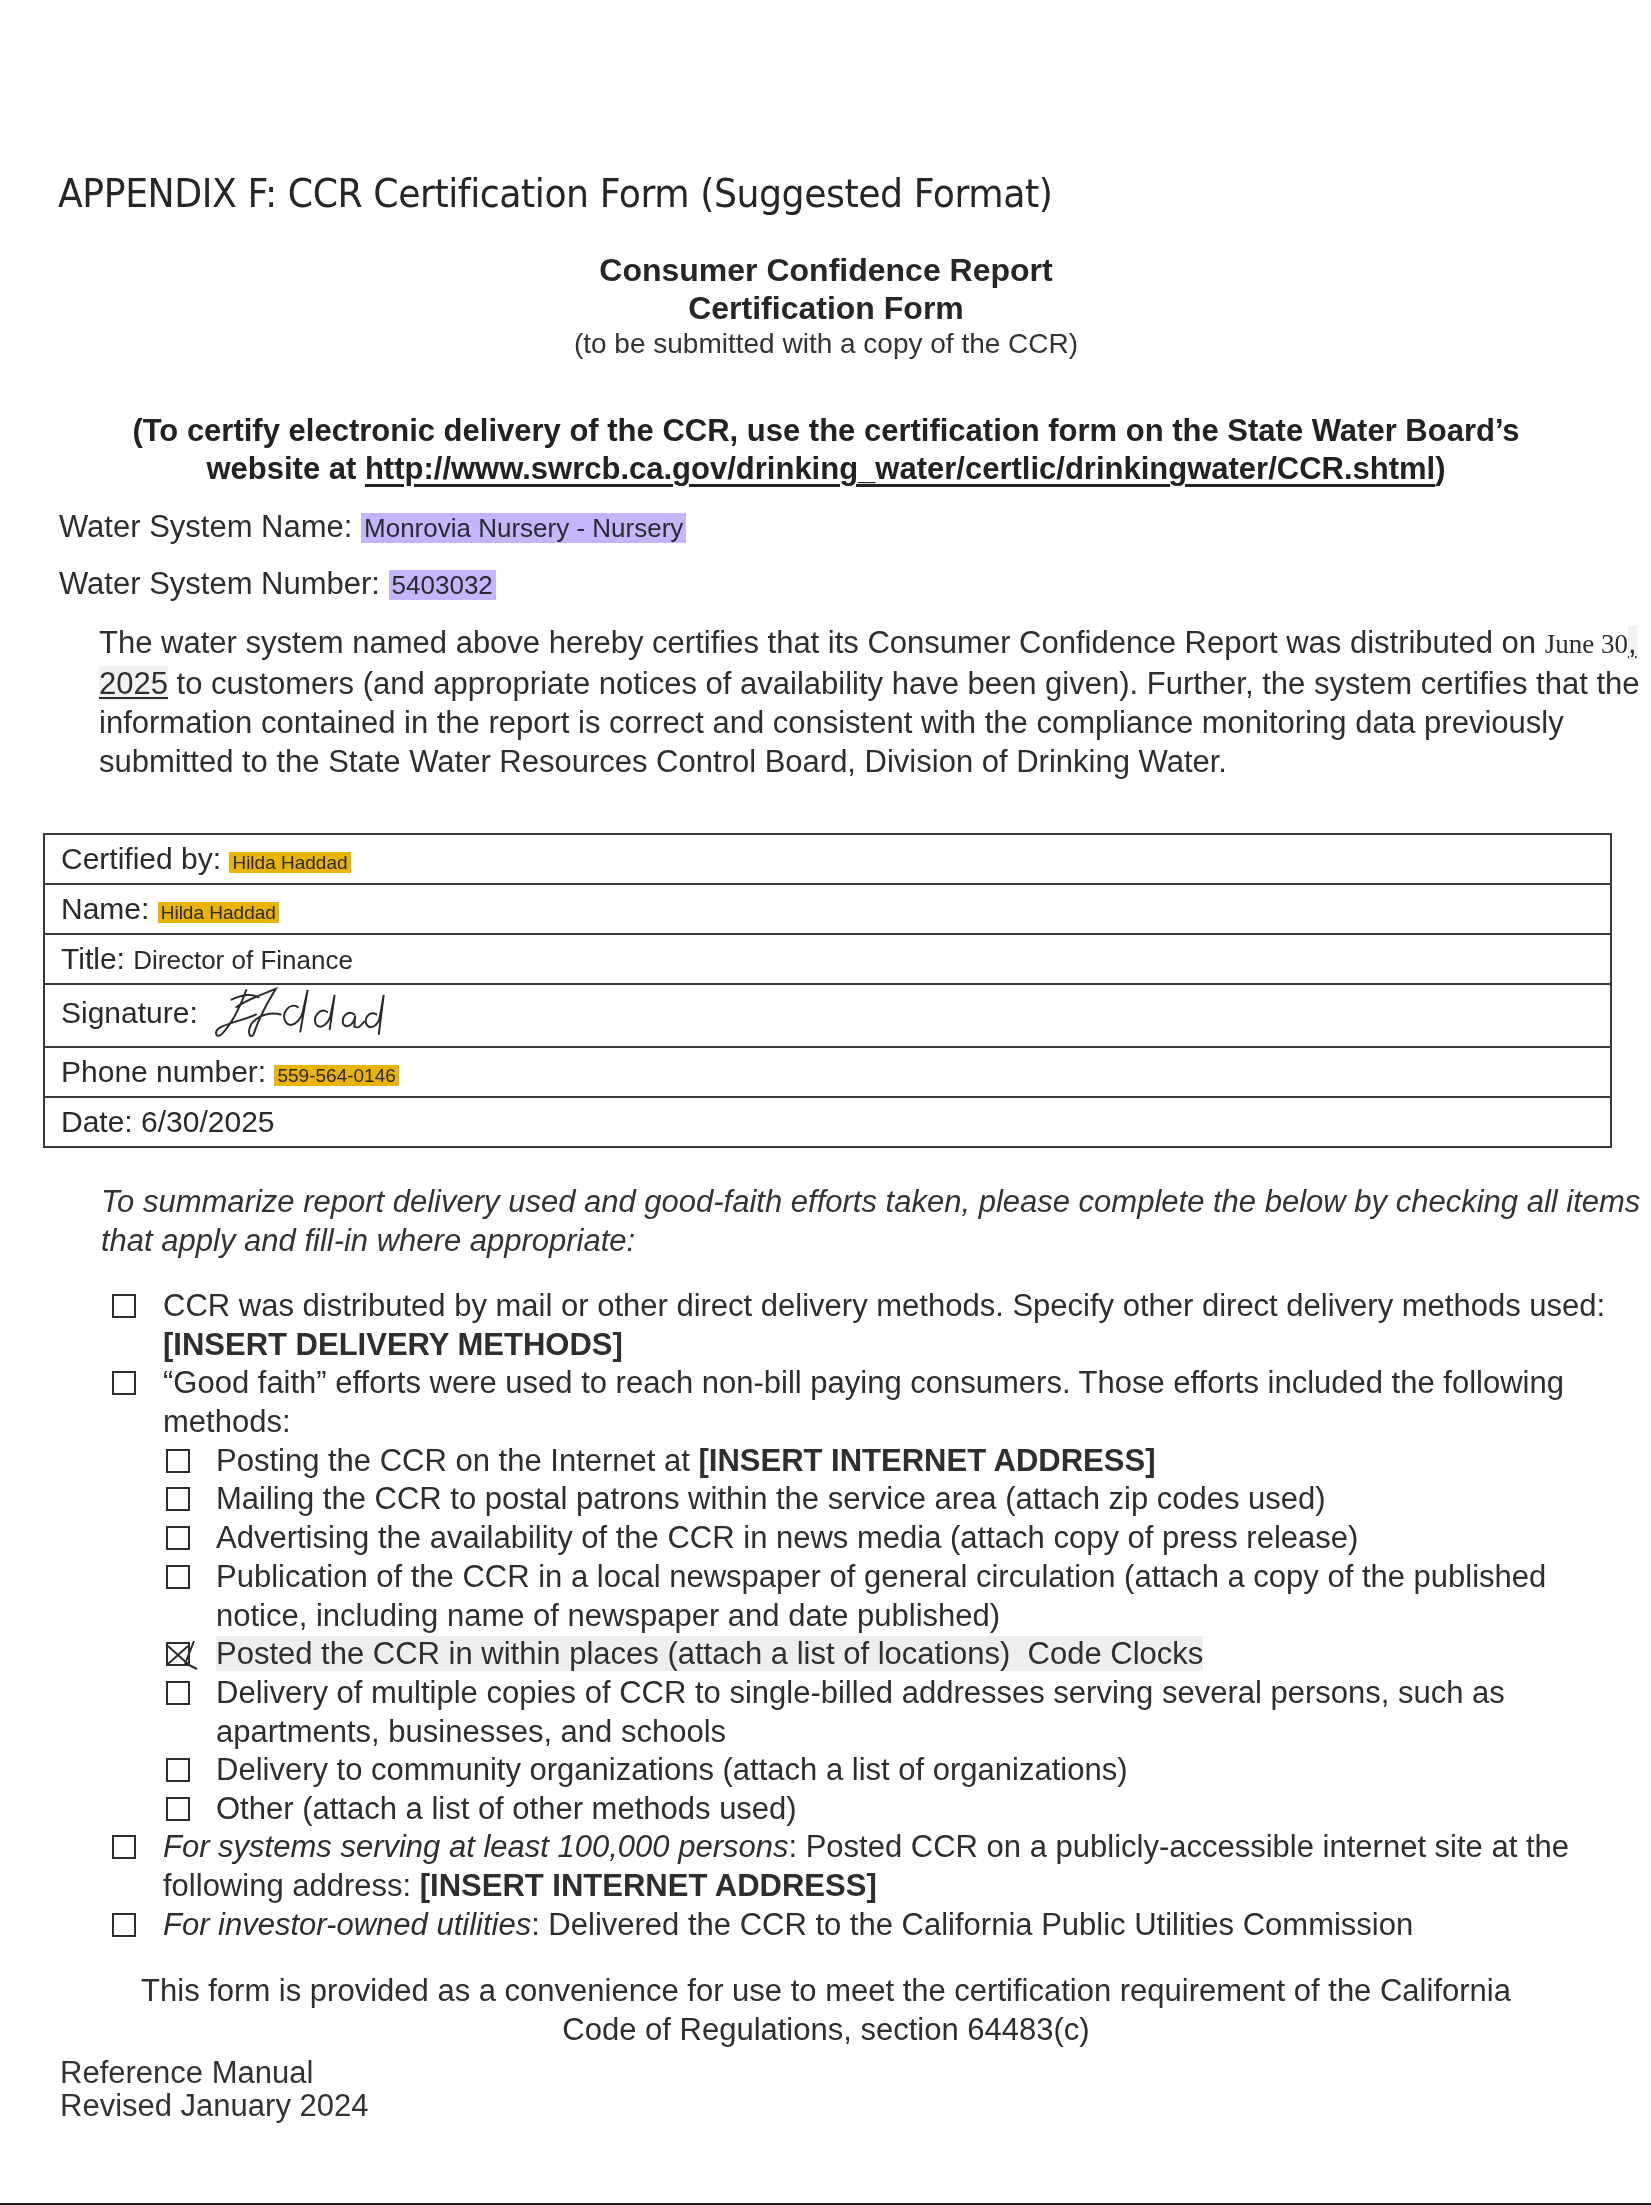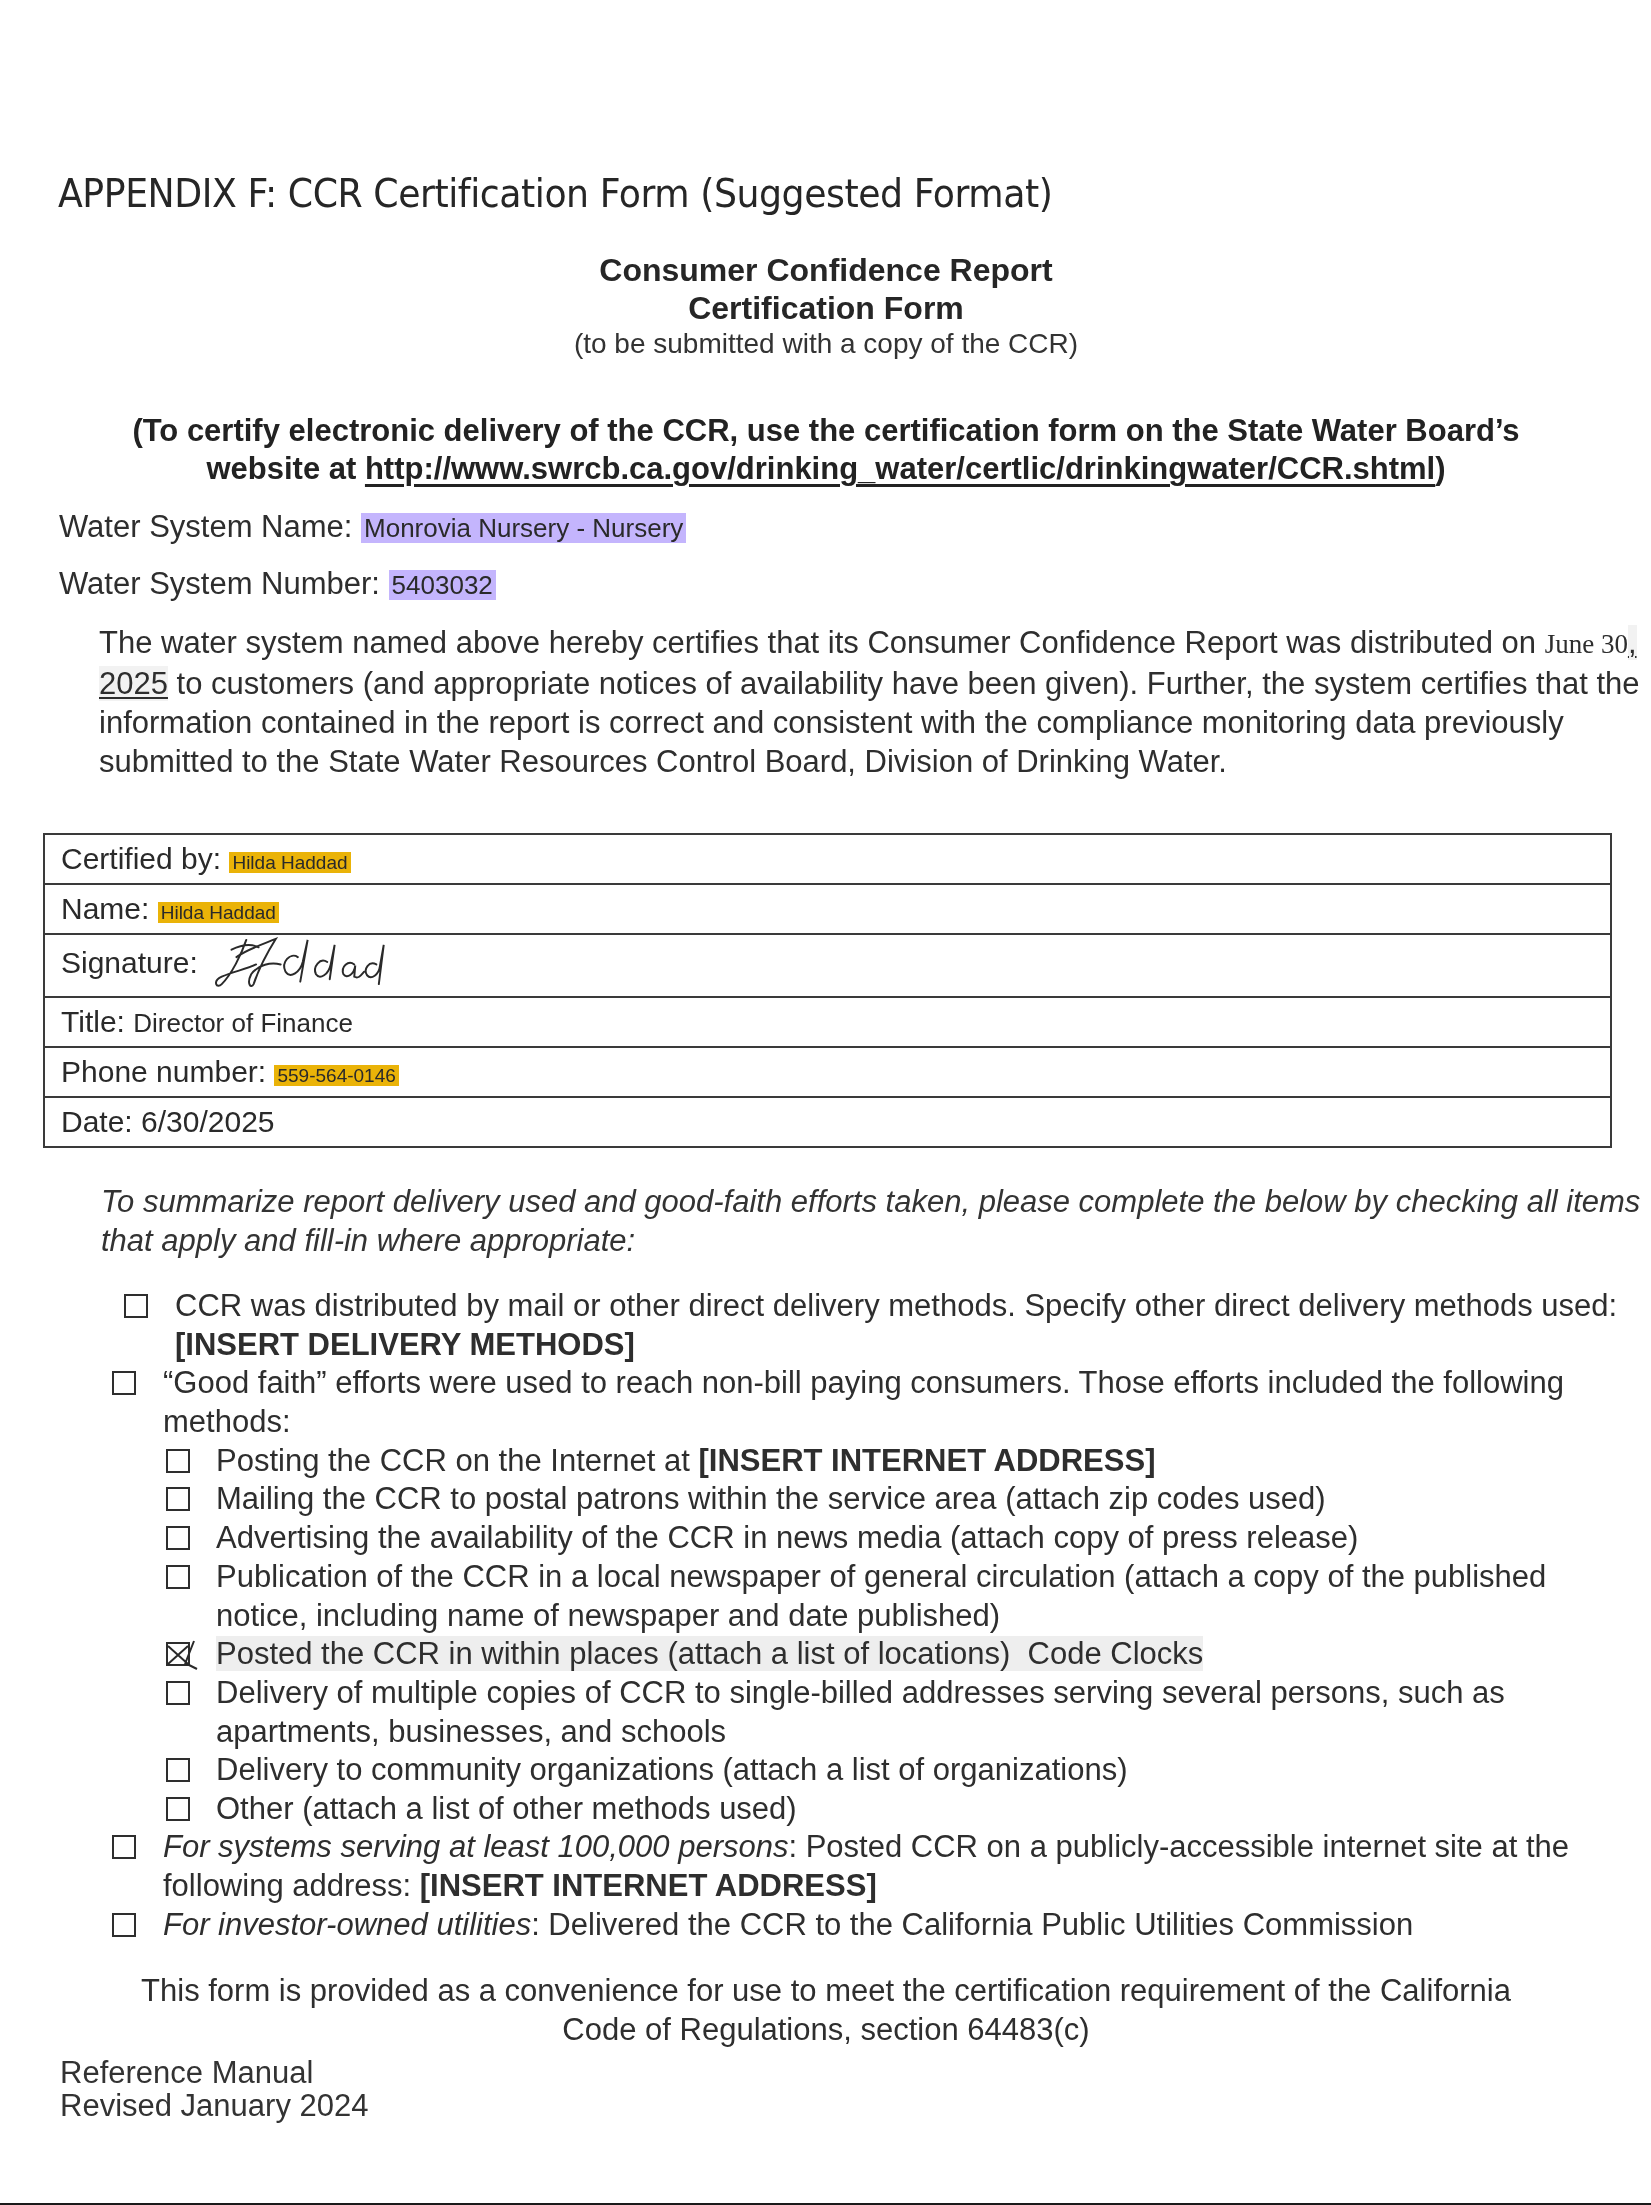--- a/index.html
+++ b/index.html
@@ -61,48 +61,48 @@
 
 <table class="cert">
   <tbody>
       <tr>
     <td><span>Certified by: </span><span class="val">Hilda Haddad</span></td>
   </tr>
   <tr>
     <td><span>Name: </span><span class="val">Hilda Haddad</span></td>
   </tr>
   <tr>
+    <td><span>Title: </span><span style="font-size:26px;">Director of Finance</span></td>
+  </tr>
+  <tr>
     <td><span>Signature: </span><span class="sig">
       <svg width="208" height="54" viewBox="0 0 420 110">
         <g fill="none" stroke="#2a2a2a" stroke-width="4" stroke-linecap="round">
           <path d="M40 30 C60 20 80 18 95 25 M70 10 C60 40 40 80 20 100 C10 110 0 95 20 85 C40 75 70 70 90 60"></path>
           <path d="M50 45 C70 30 100 20 130 8 C110 40 95 70 85 100 C80 110 70 100 80 80 C95 60 120 55 140 60"></path>
           <path d="M175 45 C160 35 140 55 150 75 C160 90 180 75 185 55 L195 10 L180 95"></path>
           <path d="M235 55 C220 45 205 65 212 80 C220 92 238 80 242 60 L250 20 L240 90"></path>
           <path d="M290 60 C278 50 262 65 268 80 C275 90 290 80 292 62 L290 85 C300 90 305 80 310 75"></path>
           <path d="M335 60 C320 52 308 70 316 82 C325 92 340 80 342 65 L350 20 L340 100"></path>
         </g>
       </svg>
     </span></td>
   </tr>
   <tr>
-    <td><span>Title: </span><span style="font-size:26px;">Director of Finance</span></td>
-  </tr>
-  <tr>
     <td><span>Phone number: </span><span class="val">559-564-0146</span></td>
   </tr>
   <tr>
     <td><span>Date: </span><span>6/30/2025</span></td>
   </tr>
 </tbody>
   </table>
 
 <div class="abs italic-intro" style="top:1182px;">To summarize report delivery used and good-faith efforts taken, please complete the below by checking all items that apply and fill-in where appropriate:</div>
 
-<div class="item lvl1" style="left:175px; top:1286px; width:1447px;">
+<div class="item lvl1" style="left:163px; top:1286px; width:1447px;">
   <span class="box"></span>
   <span>CCR was distributed by mail or other direct delivery methods.  Specify other direct delivery methods used: </span><span class="b">[INSERT DELIVERY METHODS]</span>
 </div>
 <div class="item lvl1" style="left:163px; top:1363px; width:1447px;">
   <span class="box"></span>
   <span>“Good faith” efforts were used to reach non-bill paying consumers.  Those efforts included the following methods:</span>
 </div>
 
 <div class="item lvl2" style="left:216px; top:1441px; width:1397px;">
   <span class="box"></span>

